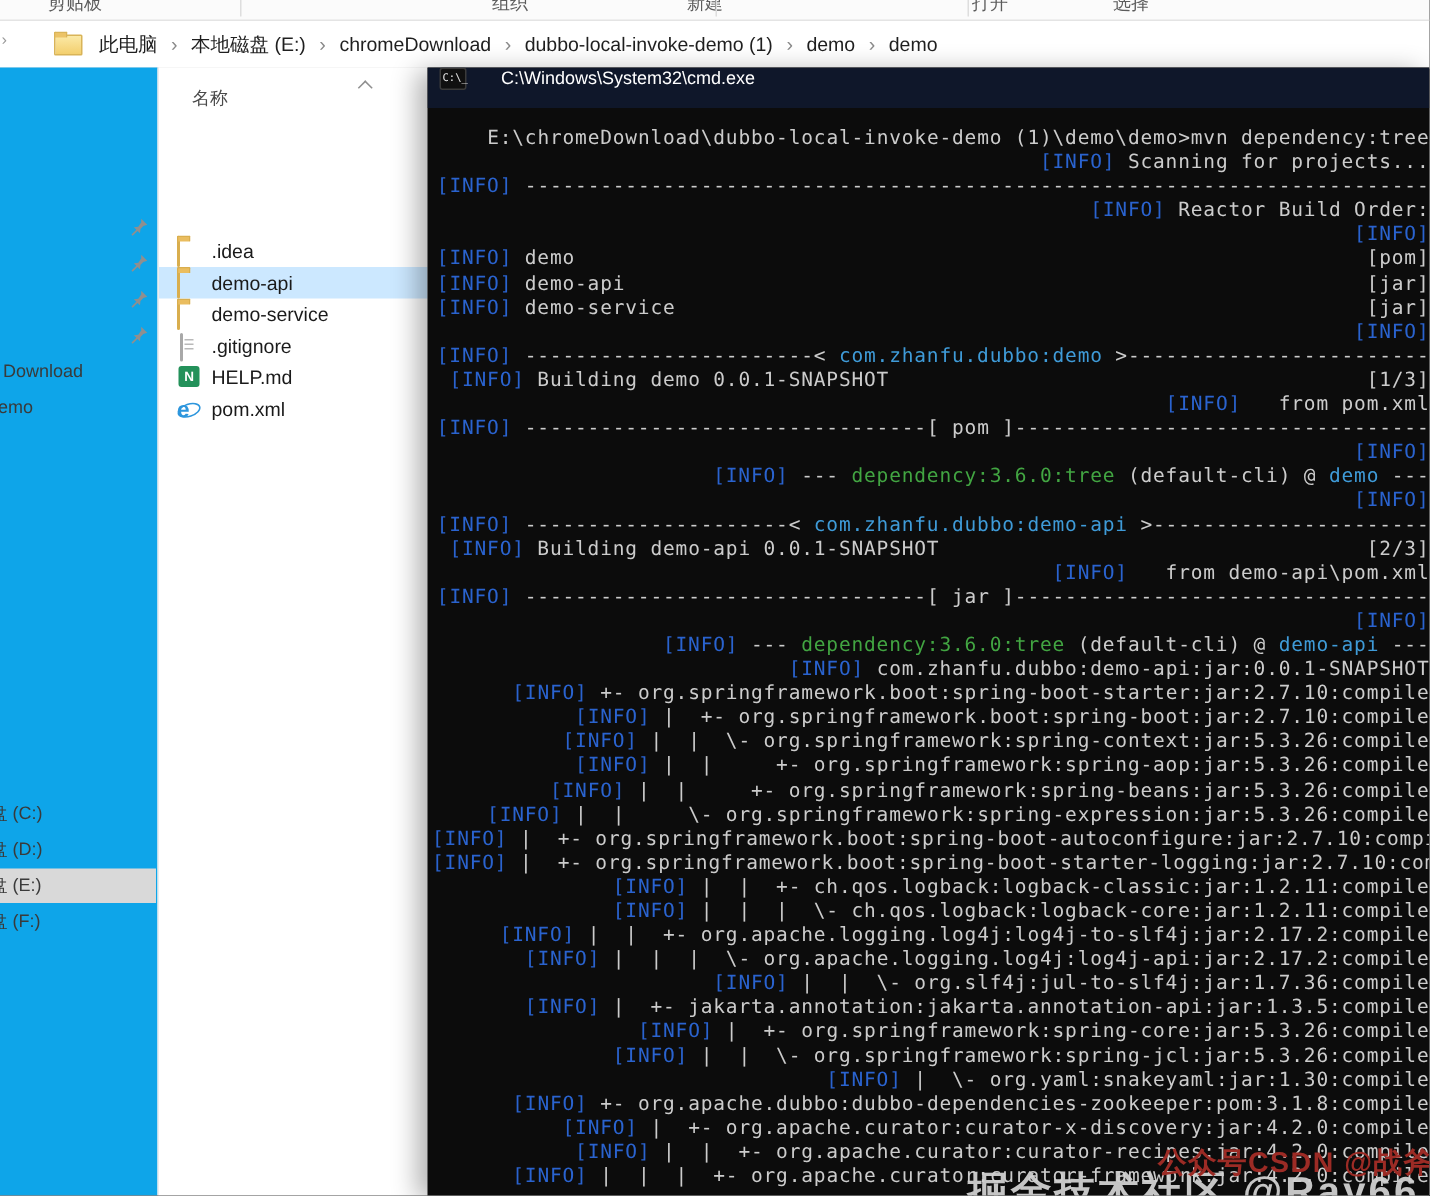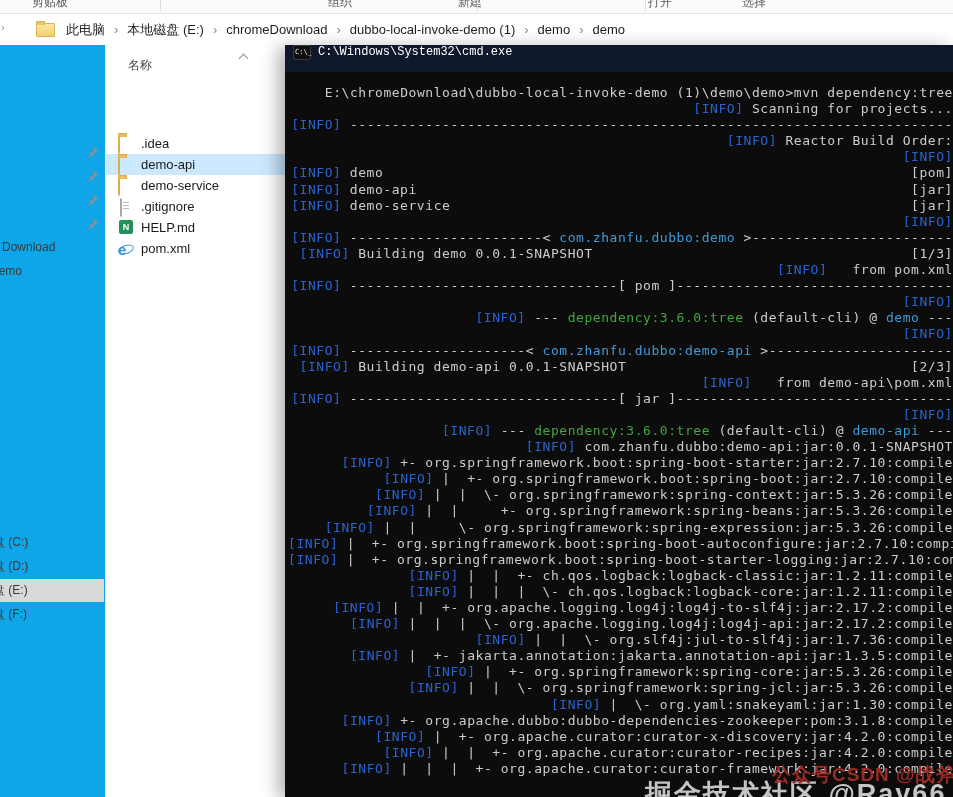--- a/index.html
+++ b/index.html
@@ -31,21 +31,21 @@
   .navitem{position:absolute;font-size:12px;color:#3a3a3a;white-space:nowrap;}
   .driverow{position:absolute;left:0;width:104px;height:23px;display:flex;align-items:center;}
   .driverow.sel{background:#d9d9d9;}
   .drivelabel{font-size:12px;color:#3a3a3a;white-space:nowrap;margin-left:-7px;}
   
   #filepane{position:absolute;left:106px;top:45px;width:179px;height:752px;background:#fff;}
   #colheader{position:absolute;left:22px;top:12px;font-size:12px;color:#4a4a4a;cursor:default;}
   #sortcaret{position:absolute;left:134px;top:8px;width:7px;height:7px;}
   #sortcaret::before{content:"";position:absolute;left:0;top:2px;width:6px;height:6px;
     border-left:1px solid #8f8f8f;border-top:1px solid #8f8f8f;transform:rotate(45deg);}
-  .frow{position:absolute;left:0;width:179px;height:21px;display:flex;align-items:center;}
+  .frow{position:absolute;left:0;width:179px;height:21px;display:flex;align-items:center;margin-top:24px;}
   .frow.sel{background:#cce8ff;}
   .ficon{width:18px;height:16px;margin-left:12px;position:relative;flex:none;}
   .flabel{font-size:13px;color:#1a1a1a;margin-left:5px;white-space:nowrap;}
   
   .ic-folder{width:16px;height:12px;margin-top:2px;background:linear-gradient(#fde49a,#f5c75e);
     border:1px solid #d9ae4e;border-radius:1px;position:relative;}
   .ic-folder::before{content:"";position:absolute;left:-1px;top:-3px;width:7px;height:3px;
     background:#eabd5f;border:1px solid #d9ae4e;border-bottom:none;border-radius:1px 1px 0 0;}
   .ic-file{width:11px;height:14px;margin-left:2px;background:#fff;border:1px solid #a8a8a8;
     border-radius:1px;position:relative;}
@@ -57,21 +57,21 @@
     line-height:16px;text-align:center;}
   .ic-ie::after{content:"";position:absolute;left:0px;top:4px;width:14px;height:7px;
     border:1px solid #2d96dd;border-radius:50%;transform:rotate(-18deg);}
   
   #cmdwin{position:absolute;left:285px;top:45px;width:668px;height:752px;background:#0c0c0c;
     box-shadow:-7px 2px 16px rgba(0,0,0,.30);overflow:hidden;}
   #cmdtitle{height:27px;background:#0f172a;display:flex;align-items:flex-start;padding-left:8px;}
   #cmdicon{width:15px;height:13px;background:#101010;border:1px solid #3a3a3a;border-radius:2px;
     color:#e8e8e8;font-size:7px;line-height:12px;font-family:"DejaVu Sans Mono",monospace;
     text-align:left;padding-left:1px;flex:none;}
-  #cmdtitletext{color:#ffffff;font-size:12px;margin-left:7px;white-space:nowrap;font-family:Liberation Mono, monospace;}
+  #cmdtitletext{color:#ffffff;font-size:12px;margin-left:23px;white-space:nowrap;}
   #console{position:absolute;left:0;top:27px;right:0;bottom:0;padding:13px 0 0 3px;
     font-family:"DejaVu Sans Mono","Liberation Mono",monospace;font-size:13px;
     letter-spacing:.55px;line-height:16.1px;color:#cccccc;overflow:hidden;text-align:right;}
   .cline{white-space:pre;}
   .b{color:#2a63cf;} .t{color:#cccccc;} .g{color:#42a542;} .y{color:#3f9bd8;}
   
   #wm1{position:absolute;left:645px;top:740px;font-size:27px;font-weight:600;color:rgba(208,208,208,.95);
     letter-spacing:2px;white-space:nowrap;z-index:5;margin-top:36px;}
   #wm2{position:absolute;left:772px;top:762px;font-size:19px;font-weight:700;color:#9c2b25;
     letter-spacing:1px;white-space:nowrap;z-index:6;}
@@ -194,20 +194,21 @@
       <div class="cline"><span class="b">[INFO] </span><span class="t">---------------------</span><span class="t">&lt; </span><span class="y">com.zhanfu.dubbo:demo-api</span><span class="t"> &gt;</span><span class="t">----------------------</span></div>
       <div class="cline"><span class="b">[INFO] </span><span class="t">Building demo-api 0.0.1-SNAPSHOT</span><span class="t">                                  </span><span class="t">[2/3]</span></div>
       <div class="cline"><span class="b">[INFO] </span><span class="t">  from demo-api\pom.xml</span></div>
       <div class="cline"><span class="b">[INFO] </span><span class="t">--------------------------------</span><span class="t">[ jar ]</span><span class="t">---------------------------------</span></div>
       <div class="cline"><span class="b">[INFO]</span></div>
       <div class="cline"><span class="b">[INFO] </span><span class="t">--- </span><span class="g">dependency:3.6.0:tree</span><span class="t"> (default-cli) @ </span><span class="y">demo-api</span><span class="t"> ---</span></div>
       <div class="cline"><span class="b">[INFO] </span><span class="t">com.zhanfu.dubbo:demo-api:jar:0.0.1-SNAPSHOT</span></div>
       <div class="cline"><span class="b">[INFO] </span><span class="t">+- org.springframework.boot:spring-boot-starter:jar:2.7.10:compile</span></div>
       <div class="cline"><span class="b">[INFO] </span><span class="t">|  +- org.springframework.boot:spring-boot:jar:2.7.10:compile</span></div>
       <div class="cline"><span class="b">[INFO] </span><span class="t">|  |  \- org.springframework:spring-context:jar:5.3.26:compile</span></div>
+      <div class="cline"><span class="b">[INFO] </span><span class="t">|  |     +- org.springframework:spring-aop:jar:5.3.26:compile</span></div>
       <div class="cline"><span class="b">[INFO] </span><span class="t">|  |     +- org.springframework:spring-beans:jar:5.3.26:compile</span></div>
       <div class="cline"><span class="b">[INFO] </span><span class="t">|  |     \- org.springframework:spring-expression:jar:5.3.26:compile</span></div>
       <div class="cline"><span class="b">[INFO] </span><span class="t">|  +- org.springframework.boot:spring-boot-autoconfigure:jar:2.7.10:compile</span></div>
       <div class="cline"><span class="b">[INFO] </span><span class="t">|  +- org.springframework.boot:spring-boot-starter-logging:jar:2.7.10:compile</span></div>
       <div class="cline"><span class="b">[INFO] </span><span class="t">|  |  +- ch.qos.logback:logback-classic:jar:1.2.11:compile</span></div>
       <div class="cline"><span class="b">[INFO] </span><span class="t">|  |  |  \- ch.qos.logback:logback-core:jar:1.2.11:compile</span></div>
       <div class="cline"><span class="b">[INFO] </span><span class="t">|  |  +- org.apache.logging.log4j:log4j-to-slf4j:jar:2.17.2:compile</span></div>
       <div class="cline"><span class="b">[INFO] </span><span class="t">|  |  |  \- org.apache.logging.log4j:log4j-api:jar:2.17.2:compile</span></div>
       <div class="cline"><span class="b">[INFO] </span><span class="t">|  |  \- org.slf4j:jul-to-slf4j:jar:1.7.36:compile</span></div>
       <div class="cline"><span class="b">[INFO] </span><span class="t">|  +- jakarta.annotation:jakarta.annotation-api:jar:1.3.5:compile</span></div>

